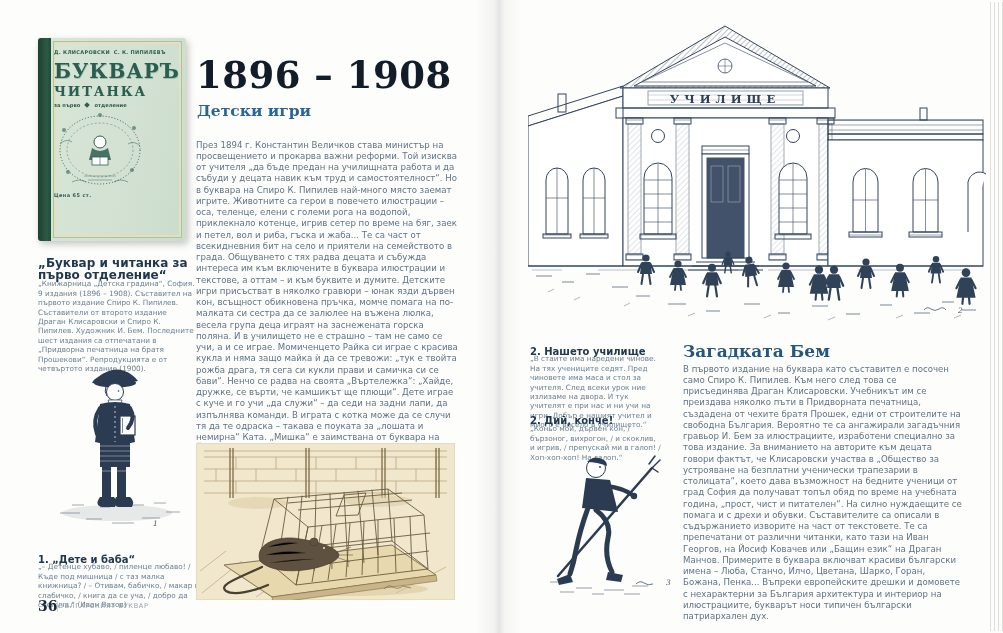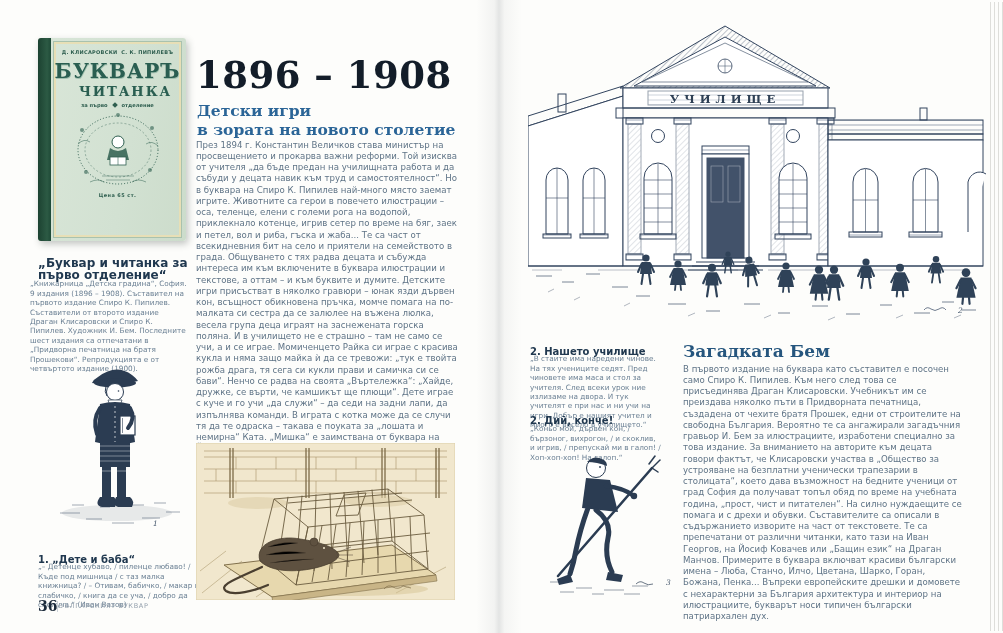--- a/index.html
+++ b/index.html
@@ -16,21 +16,21 @@
   .subtitle{position:absolute;left:197px;top:88px;font-family:"DejaVu Serif","Liberation Serif",serif;
     font-weight:700;font-size:15.5px;line-height:19px;color:#2b6597;}
   .section-title{position:absolute;left:683px;top:327px;font-family:"DejaVu Serif","Liberation Serif",serif;
     font-weight:700;font-size:17px;color:#26567e;}
   .bodytext{position:absolute;font-size:8.6px;line-height:11.25px;color:#5e7386;text-align:left;}
   .body-left{left:196px;top:131px;width:264px;}
   .body-right{left:683px;top:355px;width:281px;}
   .cap-title{position:absolute;font-size:10px;font-weight:700;color:#20384f;line-height:11.5px;}
   .cap-text{position:absolute;font-size:7.3px;line-height:9.4px;color:#6b8094;}
   .cover-cap-title{left:38px;top:245px;width:150px;font-size:12px;line-height:12px;}
-  .cover-cap-text{left:30px;top:272px;width:158px;}
+  .cover-cap-text{left:38px;top:272px;width:158px;}
   .fig1-title{left:38px;top:541px;}
   .fig1-text{left:38px;top:555px;width:168px;}
   .fig2-title{left:530px;top:333px;}
   .fig2-text{left:530px;top:347px;width:132px;}
   .fig3-title{left:530px;top:402px;}
   .fig3-text{left:530px;top:417px;width:132px;}
   .fig-num{position:absolute;font-family:"DejaVu Serif","Liberation Serif",serif;font-style:italic;
     font-size:7.5px;color:#47596e;}
   
   .footer{position:absolute;top:598px;display:flex;align-items:center;}
@@ -39,27 +39,27 @@
   .page-num{font-family:"DejaVu Serif","Liberation Serif",serif;font-weight:700;font-size:14px;color:#1b2a3a;}
   .footer-rule{width:1px;height:11px;background:#cdd4da;}
   .footer-chapter{font-size:6.5px;letter-spacing:.7px;color:#95a1ad;text-transform:uppercase;}
   
   .cover{position:absolute;left:38px;top:38px;width:148px;height:203px;border-radius:3px;
     background:linear-gradient(100deg,#d9e6d8 0%,#d2e1d2 60%,#ccdccb 100%);
     box-shadow:2px 3px 7px rgba(40,50,45,.28);display:flex;}
   .spine{width:13px;height:100%;border-radius:3px 0 0 3px;
     background:linear-gradient(90deg,#1c4231 0%,#2c5a44 70%,#1f4a37 100%);}
   .cover-face{position:relative;flex:1;margin:3px 4px 3px 2px;border:1px solid #a9c2ae;
-    box-shadow:inset 0 0 0 2px #e7dfb6;display:flex;flex-direction:column;align-items:center;}
+    box-shadow:inset 0 0 0 2px #e7dfb6;display:flex;flex-direction:column;}
   .cover-authors{display:flex;justify-content:space-between;width:88%;margin-top:7px;
     font-size:5px;letter-spacing:.3px;color:#2f5f50;font-weight:700;}
   .cover-title{font-family:"DejaVu Serif","Liberation Serif",serif;font-weight:700;font-size:20px;
     color:#2a5e51;letter-spacing:1px;margin-top:4px;text-shadow:.5px .5px 0 #9fbfae;}
   .cover-title2{font-family:"DejaVu Serif","Liberation Serif",serif;font-weight:700;font-size:13px;
-    color:#2a5e51;letter-spacing:2px;margin-top:1px;text-shadow:.4px .4px 0 #9fbfae;margin-left:16px;}
+    color:#2a5e51;letter-spacing:2px;margin-top:1px;text-shadow:.4px .4px 0 #9fbfae;}
   .cover-grade{display:flex;align-items:center;gap:5px;font-size:5.2px;color:#2f5f50;
     font-weight:700;margin-top:3px;}
   .cover-diamond{width:4px;height:4px;background:#2f5f50;transform:rotate(45deg);}
   .cover-price{font-size:5px;color:#2f5f50;font-weight:700;margin-top:2px;letter-spacing:.4px;}
   
   .illu{position:absolute;}
   .trap-illu{left:196px;top:443px;}
   .boy1-illu{left:42px;top:355px;}
   .school-illu{left:528px;top:8px;}
   .boy3-illu{left:536px;top:438px;}
@@ -101,21 +101,20 @@
       <div class="cover-price">Цена 65 ст.</div>
     </div>
   </div>
 
   <h3 class="cap-title cover-cap-title">„Буквар и читанка за първо отделение“</h3>
   <p class="cap-text cover-cap-text">„Книжарница „Детска градина“, София. 9 издания (1896 – 1908). Съставител на първото издание Спиро К. Пипилев. Съставители от второто издание Драган Клисаровски и Спиро К. Пипилев. Художник И. Бем. Последните шест издания са отпечатани в „Придворна печатница на братя Прошекови“. Репродукцията е от четвъртото издание (1900).</p>
 
   <h1 class="years">1896 – 1908</h1>
   <h2 class="subtitle">
     <span>Детски игри</span><br>
-    <span>в зората на новото столетие</span>
   </h2>
   <p class="bodytext body-left">През 1894 г. Константин Величков става министър на просвещението и прокарва важни реформи. Той изисква от учителя „да бъде предан на училищната работа и да събуди у децата навик към труд и самостоятелност“. Но в буквара на Спиро К. Пипилев най-много място заемат игрите. Животните са герои в повечето илюстрации – оса, теленце, елени с големи рога на водопой, приклекнало котенце, игрив сетер по време на бяг, заек и петел, вол и риба, гъска и жаба... Те са част от всекидневния бит на село и приятели на семейството в града. Общуването с тях радва децата и събужда интереса им към включените в буквара илюстрации и текстове, а оттам – и към буквите и думите. Детските игри присъстват в няколко гравюри – юнак язди дървен кон, всъщност обикновена пръчка, момче помага на по-малката си сестра да се залюлее на въжена люлка, весела група деца играят на заснежената горска поляна. И в училището не е страшно – там не само се учи, а и се играе. Момиченцето Райка си играе с красива кукла и няма защо майка ѝ да се тревожи: „тук е твойта рожба драга, тя сега си кукли прави и самичка си се бави“. Ненчо се радва на своята „Въртележка“: „Хайде, дружке, се върти, че камшикът ще плющи“. Дете играе с куче и го учи „да служи“ – да седи на задни лапи, да изпълнява команди. В играта с котка може да се случи тя да те одраска – такава е поуката за „лошата и немирна“ Ката. „Мишка“ е заимствана от буквара на Йосиф Ковачев, в нея художникът изящно се е справил със сложната текстура на клетката и мишата козина. „Ала капанът щракна и улови лакомата мишка.“</p>
 
   <svg class="illu boy1-illu" width="150" height="172" viewBox="0 0 150 172">
     <g stroke="#2b3c52" fill="none" stroke-width=".8" opacity=".55">
       <path d="M18,158 h20 M44,164 h16 M70,168 h22 M100,163 h18 M124,157 h14 M30,150 h12 M58,152 h10 M88,150 h14 M112,148 h12"></path>
     </g>
     <ellipse cx="75" cy="158" rx="55" ry="8" fill="#2b3c52" opacity=".1"></ellipse>
     <path d="M56,22 q18,-14 34,-2 q4,3 6,6 q-24,6 -46,2 q2,-4 6,-6 Z" fill="#2b3c52"></path>
     <ellipse cx="73" cy="28" rx="21" ry="4.5" fill="#2b3c52"></ellipse>

